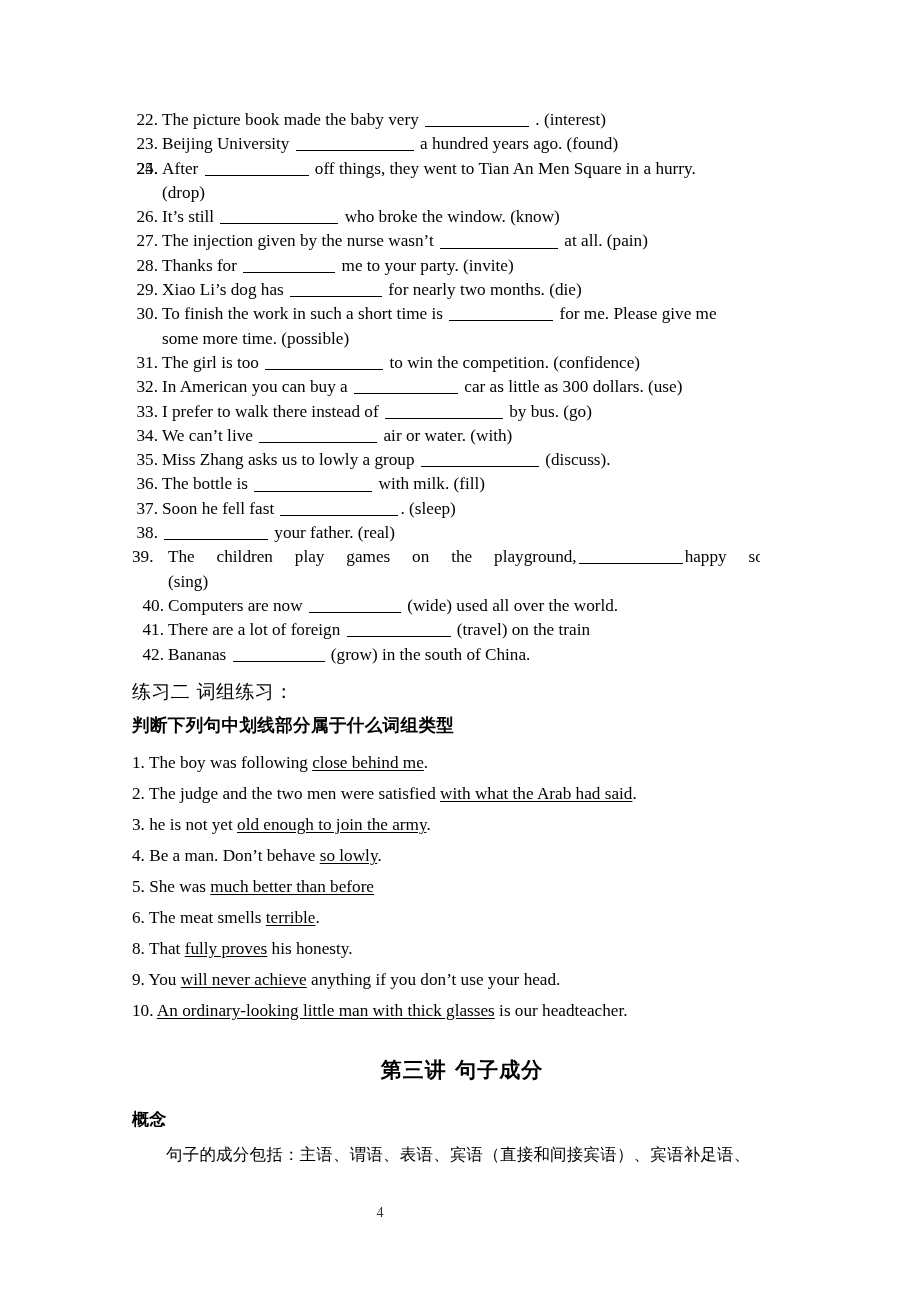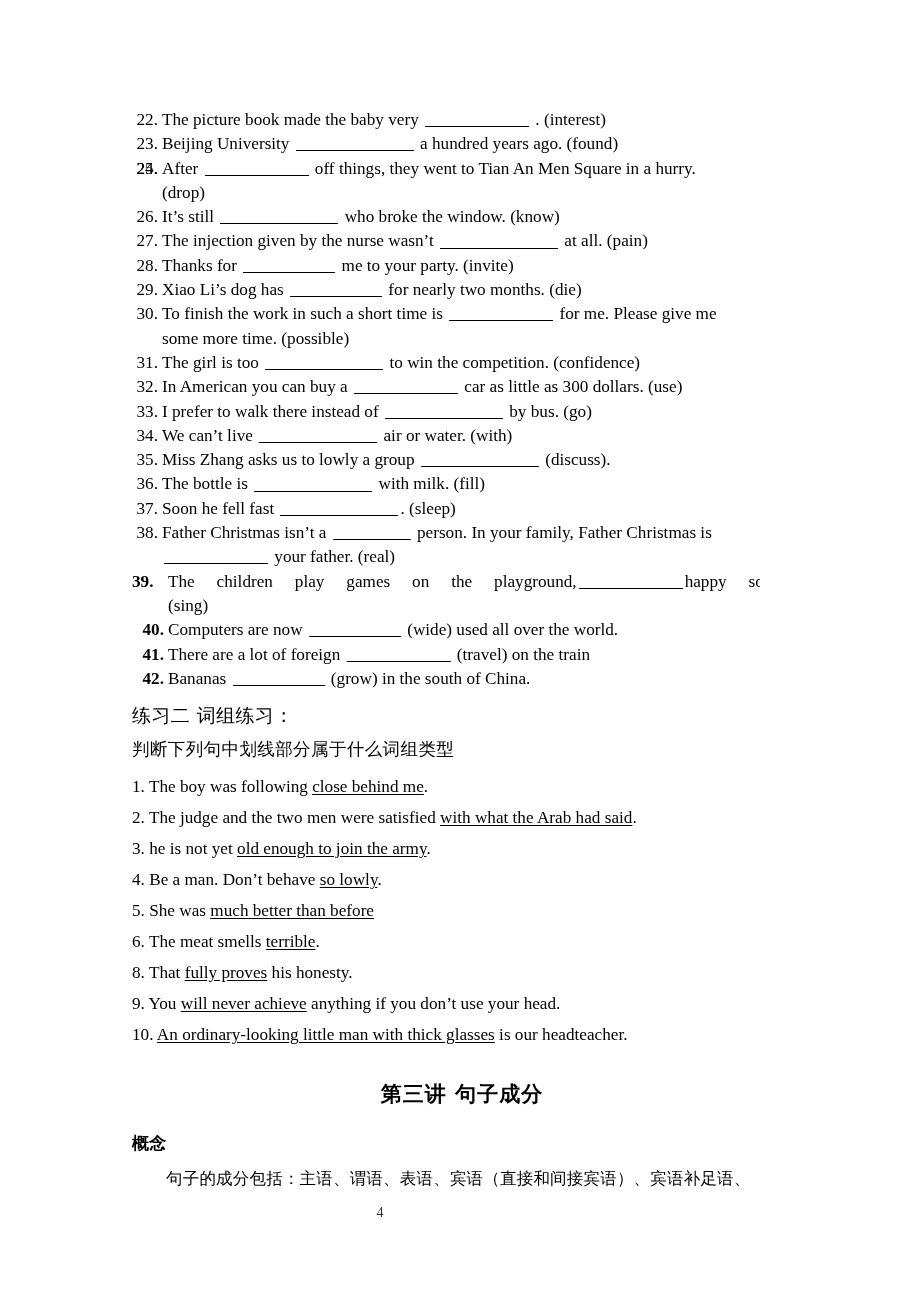--- a/index.html
+++ b/index.html
@@ -41,21 +41,20 @@
     left: 0;
     top: 0;
     width: 26px;
     text-align: right;
   }
   .fib-item.indented {
     padding-left: 36px;
   }
   .fib-item.indented .num {
     width: 32px;
-    font-weight: bold;
   }
   .fib-item.justify {
     text-align: justify;
     text-align-last: left;
   }
   .fib-item.justify .line-just {
     display: block;
     text-align: justify;
     text-align-last: justify;
   }
@@ -79,21 +78,21 @@
   }
   .cn-head-1 {
     font-size: 19px;
     line-height: 30px;
     margin-top: 9px;
     letter-spacing: 0.4px;
   }
   .cn-head-2 {
     font-size: 17.5px;
     line-height: 30px;
-    font-weight: normal;
+    font-weight: bold;
     margin-top: 4px;
     letter-spacing: 0.4px;
   }
 
   
   .phrase-list {
     font-size: 17.2px;
     line-height: 31px;
     margin-top: 7px;
   }
@@ -158,21 +157,21 @@
           <div class="fib-item"><span class="num">28.</span><span><span>Thanks for </span><span class="blank b-md"></span><span> me to your party.    (invite)</span></span></div>
           <div class="fib-item"><span class="num">29.</span><span><span>Xiao Li’s dog has </span><span class="blank b-md"></span><span> for nearly two months.    (die)</span></span></div>
           <div class="fib-item"><span class="num">30.</span><span><span>To finish the work in such a short time is </span><span class="blank b-lg"></span><span> for me. Please give me</span></span><div>some more time. (possible)</div></div>
           <div class="fib-item"><span class="num">31.</span><span><span>The girl is too </span><span class="blank b-xl"></span><span> to win the competition.    (confidence)</span></span></div>
           <div class="fib-item"><span class="num">32.</span><span><span>In American you can buy a </span><span class="blank b-lg"></span><span> car as little as 300 dollars. (use)</span></span></div>
           <div class="fib-item"><span class="num">33.</span><span><span>I prefer to walk there instead of </span><span class="blank b-xl"></span><span> by bus.    (go)</span></span></div>
           <div class="fib-item"><span class="num">34.</span><span><span>We can’t live </span><span class="blank b-xl"></span><span>  air or water.   (with)</span></span></div>
           <div class="fib-item"><span class="num">35.</span><span><span>Miss Zhang asks us to lowly a group </span><span class="blank b-xl"></span><span> (discuss).</span></span></div>
           <div class="fib-item"><span class="num">36.</span><span><span>The bottle is </span><span class="blank b-xl"></span><span> with milk.    (fill)</span></span></div>
           <div class="fib-item"><span class="num">37.</span><span><span>Soon he fell fast </span><span class="blank b-xl"></span><span>. (sleep)</span></span></div>
-          <div class="fib-item"><span class="num">38.</span><span><span>Father Christmas isn’t a </span><span class="blank b-sm"></span><span> person. In your family, Father Christmas is</span></span><div><span class="blank b-lg"></span><span> your father. (real)</span></div></div>
+          <div class="fib-item"><span class="num">38.</span><div><span class="blank b-lg"></span><span> your father. (real)</span></div></div>
         </div>
 
       <div class="fib-item indented justify">
         <span class="num">39.</span>
         <span class="line-just"><span>The children play games on the playground,</span><span class="blank b-lg"></span><span>happy songs.</span></span>
         <div>(sing)</div>
       </div>
 
       <div id="fib-tail">
           <div class="fib-item indented"><span class="num">40.</span><span><span>Computers are now </span><span class="blank b-md"></span><span> (wide) used all over the world.</span></span></div>

